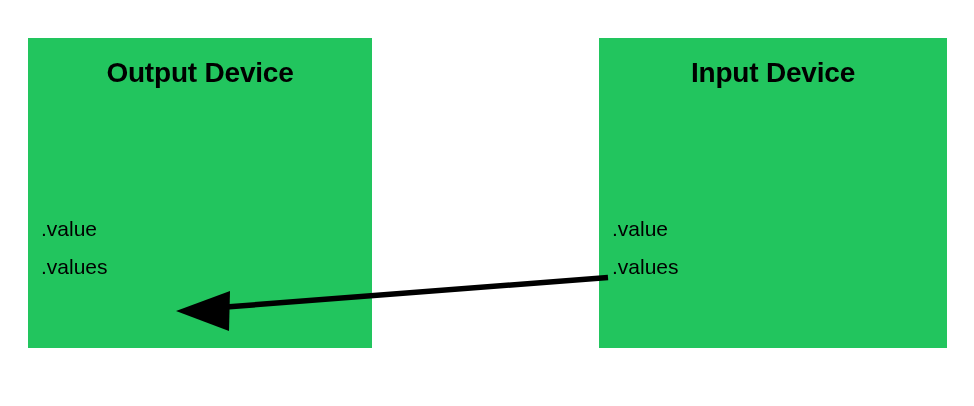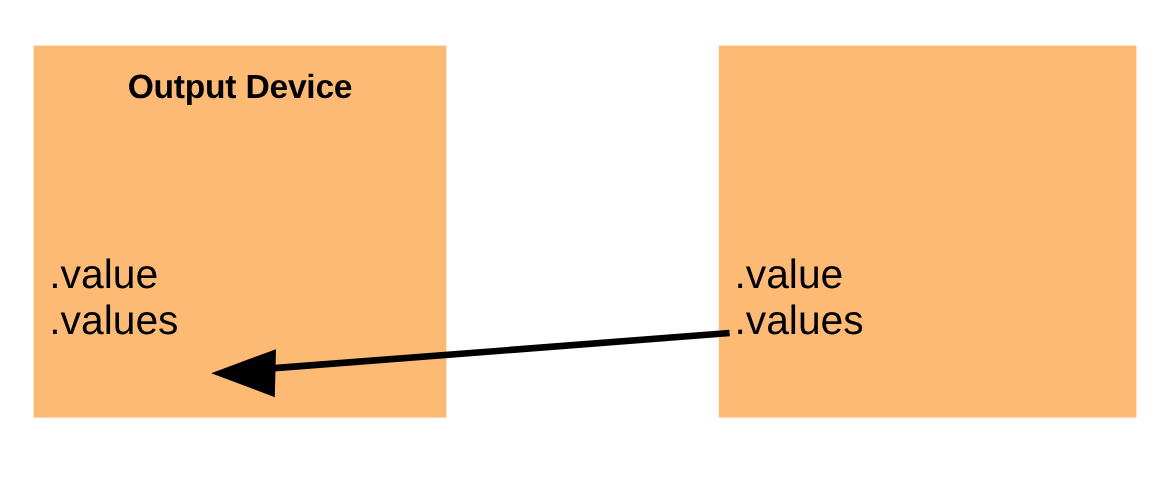--- a/index.html
+++ b/index.html
@@ -13,21 +13,21 @@
   }
   #canvas {
     position: relative;
     width: 974px;
     height: 406px;
     background: #ffffff;
     overflow: hidden;
   }
   .device-box {
     position: absolute;
-    background: #fdba74;
+    background: #22c55e;
     box-sizing: border-box;
   }
   #output-device-box {
     left: 28px;
     top: 38px;
     width: 344px;
     height: 310px;
   }
   #input-device-box {
     left: 599px;
@@ -45,21 +45,21 @@
     font-weight: bold;
     color: #000000;
     line-height: 34px;
     letter-spacing: -0.2px;
     white-space: nowrap;
   }
   .prop-list {
     position: absolute;
     left: 13px;
     top: 172px;
-    font-size: 34px;
+    font-size: 21px;
     font-weight: normal;
     color: #000000;
     line-height: 38px;
     white-space: nowrap;
   }
   .prop-item {
     display: block;
   }
   #arrow-layer {
     position: absolute;
@@ -77,20 +77,21 @@
 
   <div class="device-box" id="output-device-box">
     <div class="box-title">Output Device</div>
     <div class="prop-list">
       <span class="prop-item">.value</span>
       <span class="prop-item">.values</span>
     </div>
   </div>
 
   <div class="device-box" id="input-device-box">
+    <div class="box-title">Input Device</div>
     <div class="prop-list">
       <span class="prop-item">.value</span>
       <span class="prop-item">.values</span>
     </div>
   </div>
 
   <svg id="arrow-layer" viewBox="0 0 974 406">
     <g>
       <line x1="608" y1="277.5" x2="226" y2="307" stroke="#000000" stroke-width="5.5" stroke-linecap="butt"></line>
       <polygon points="176,311 230,291 229,331" fill="#000000"></polygon>

